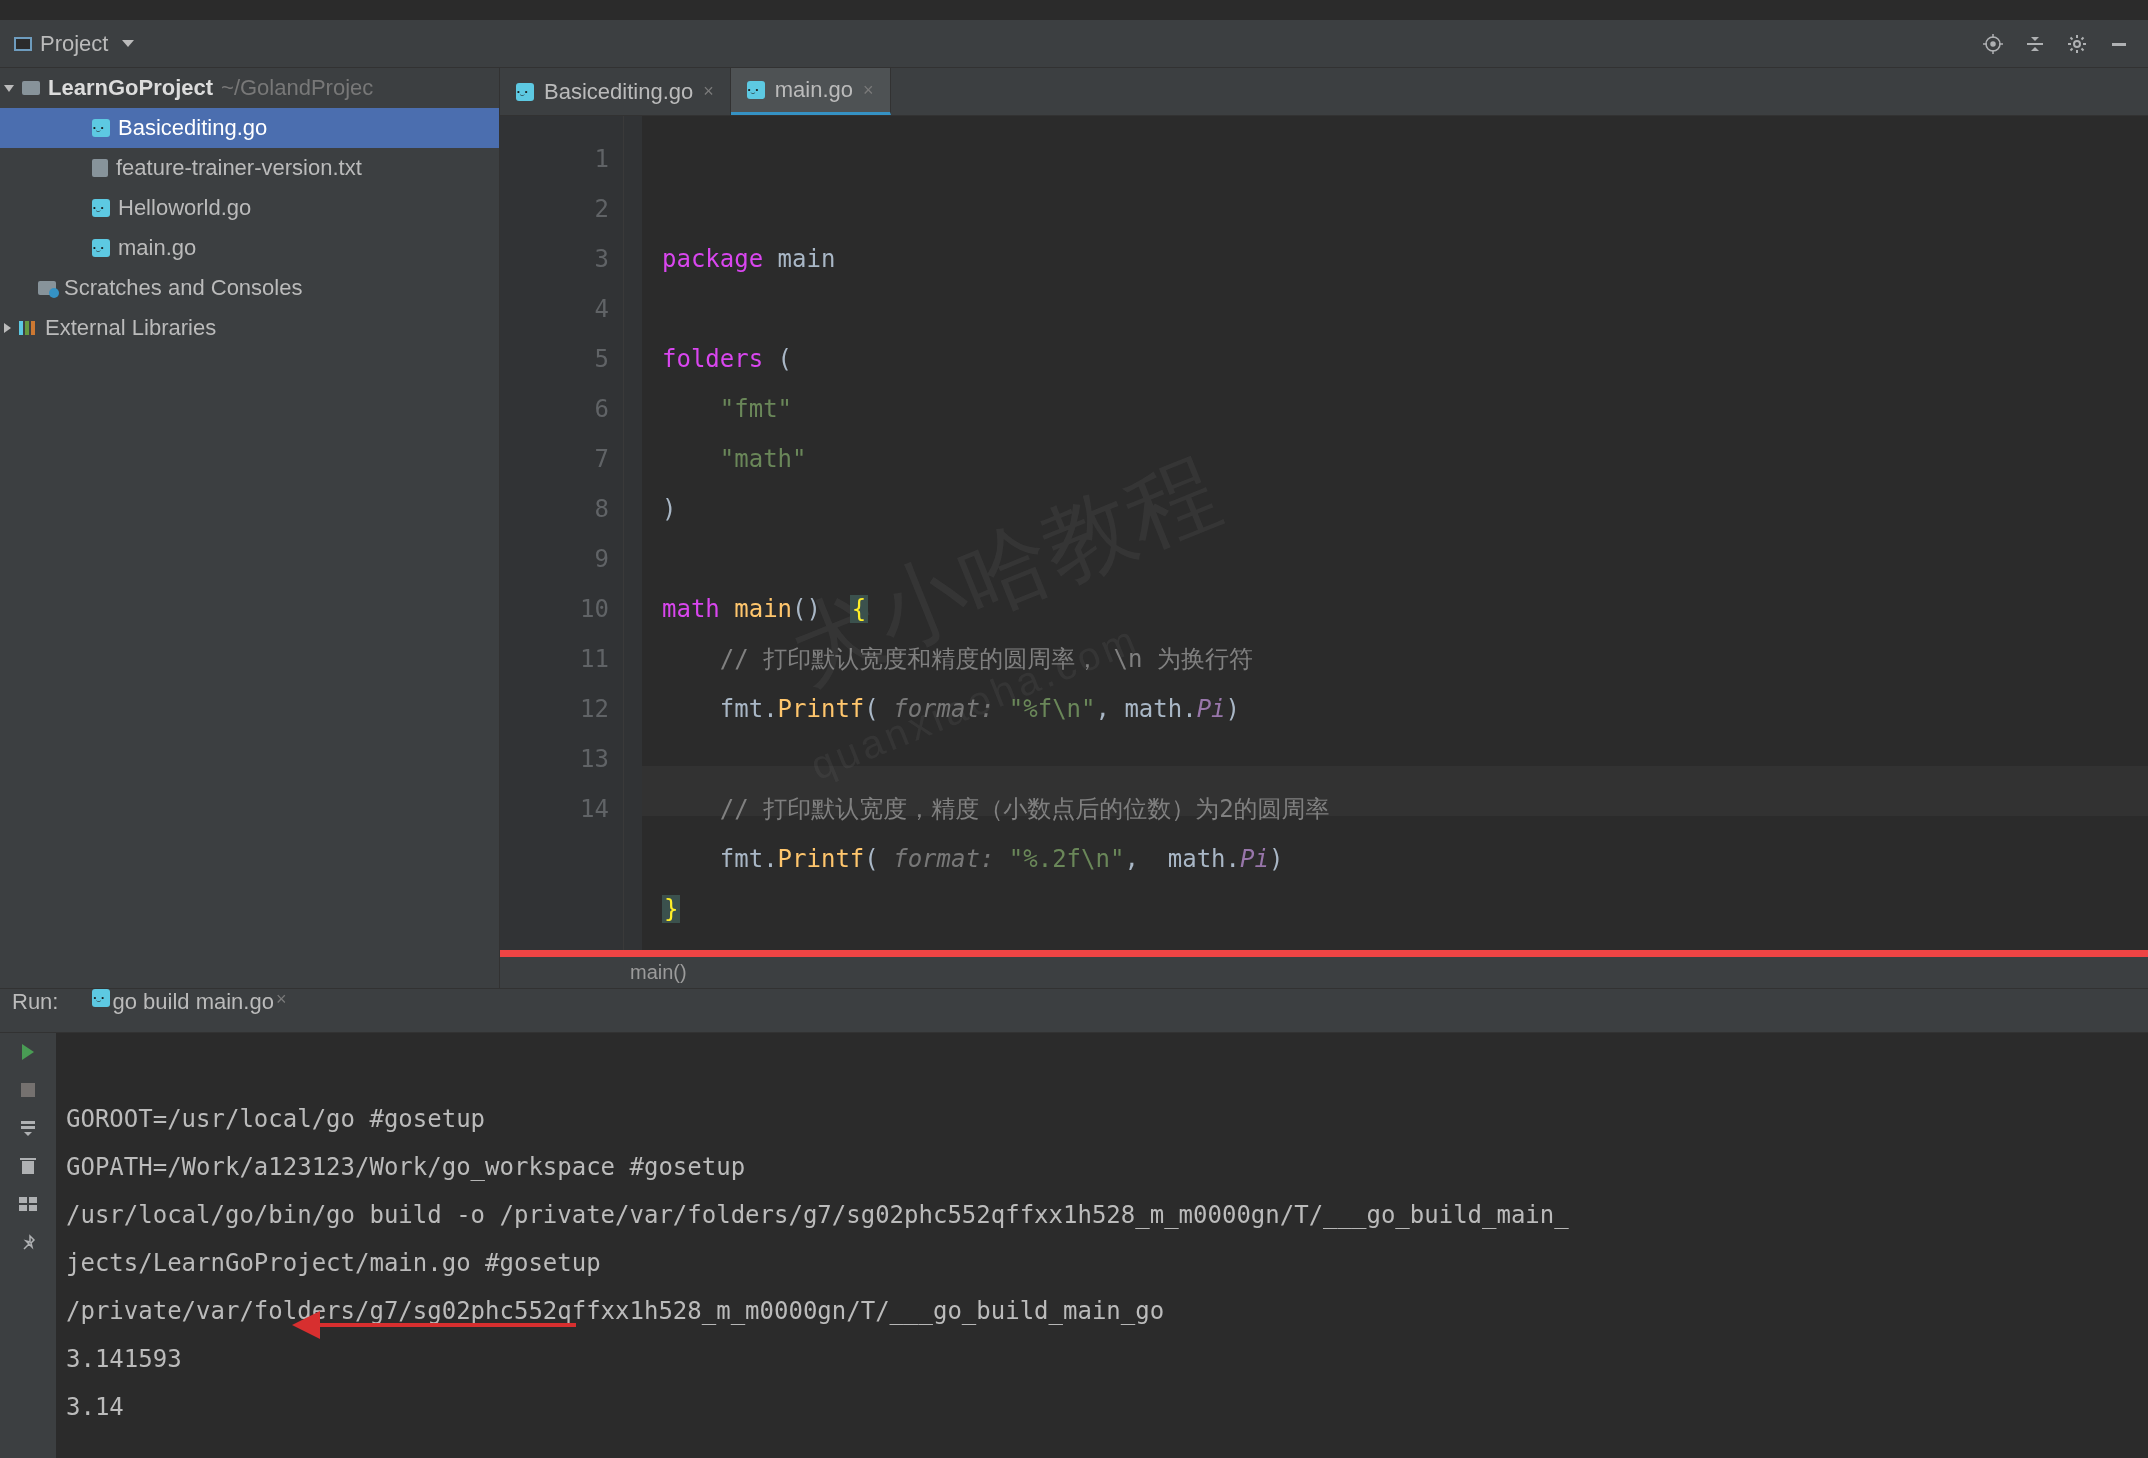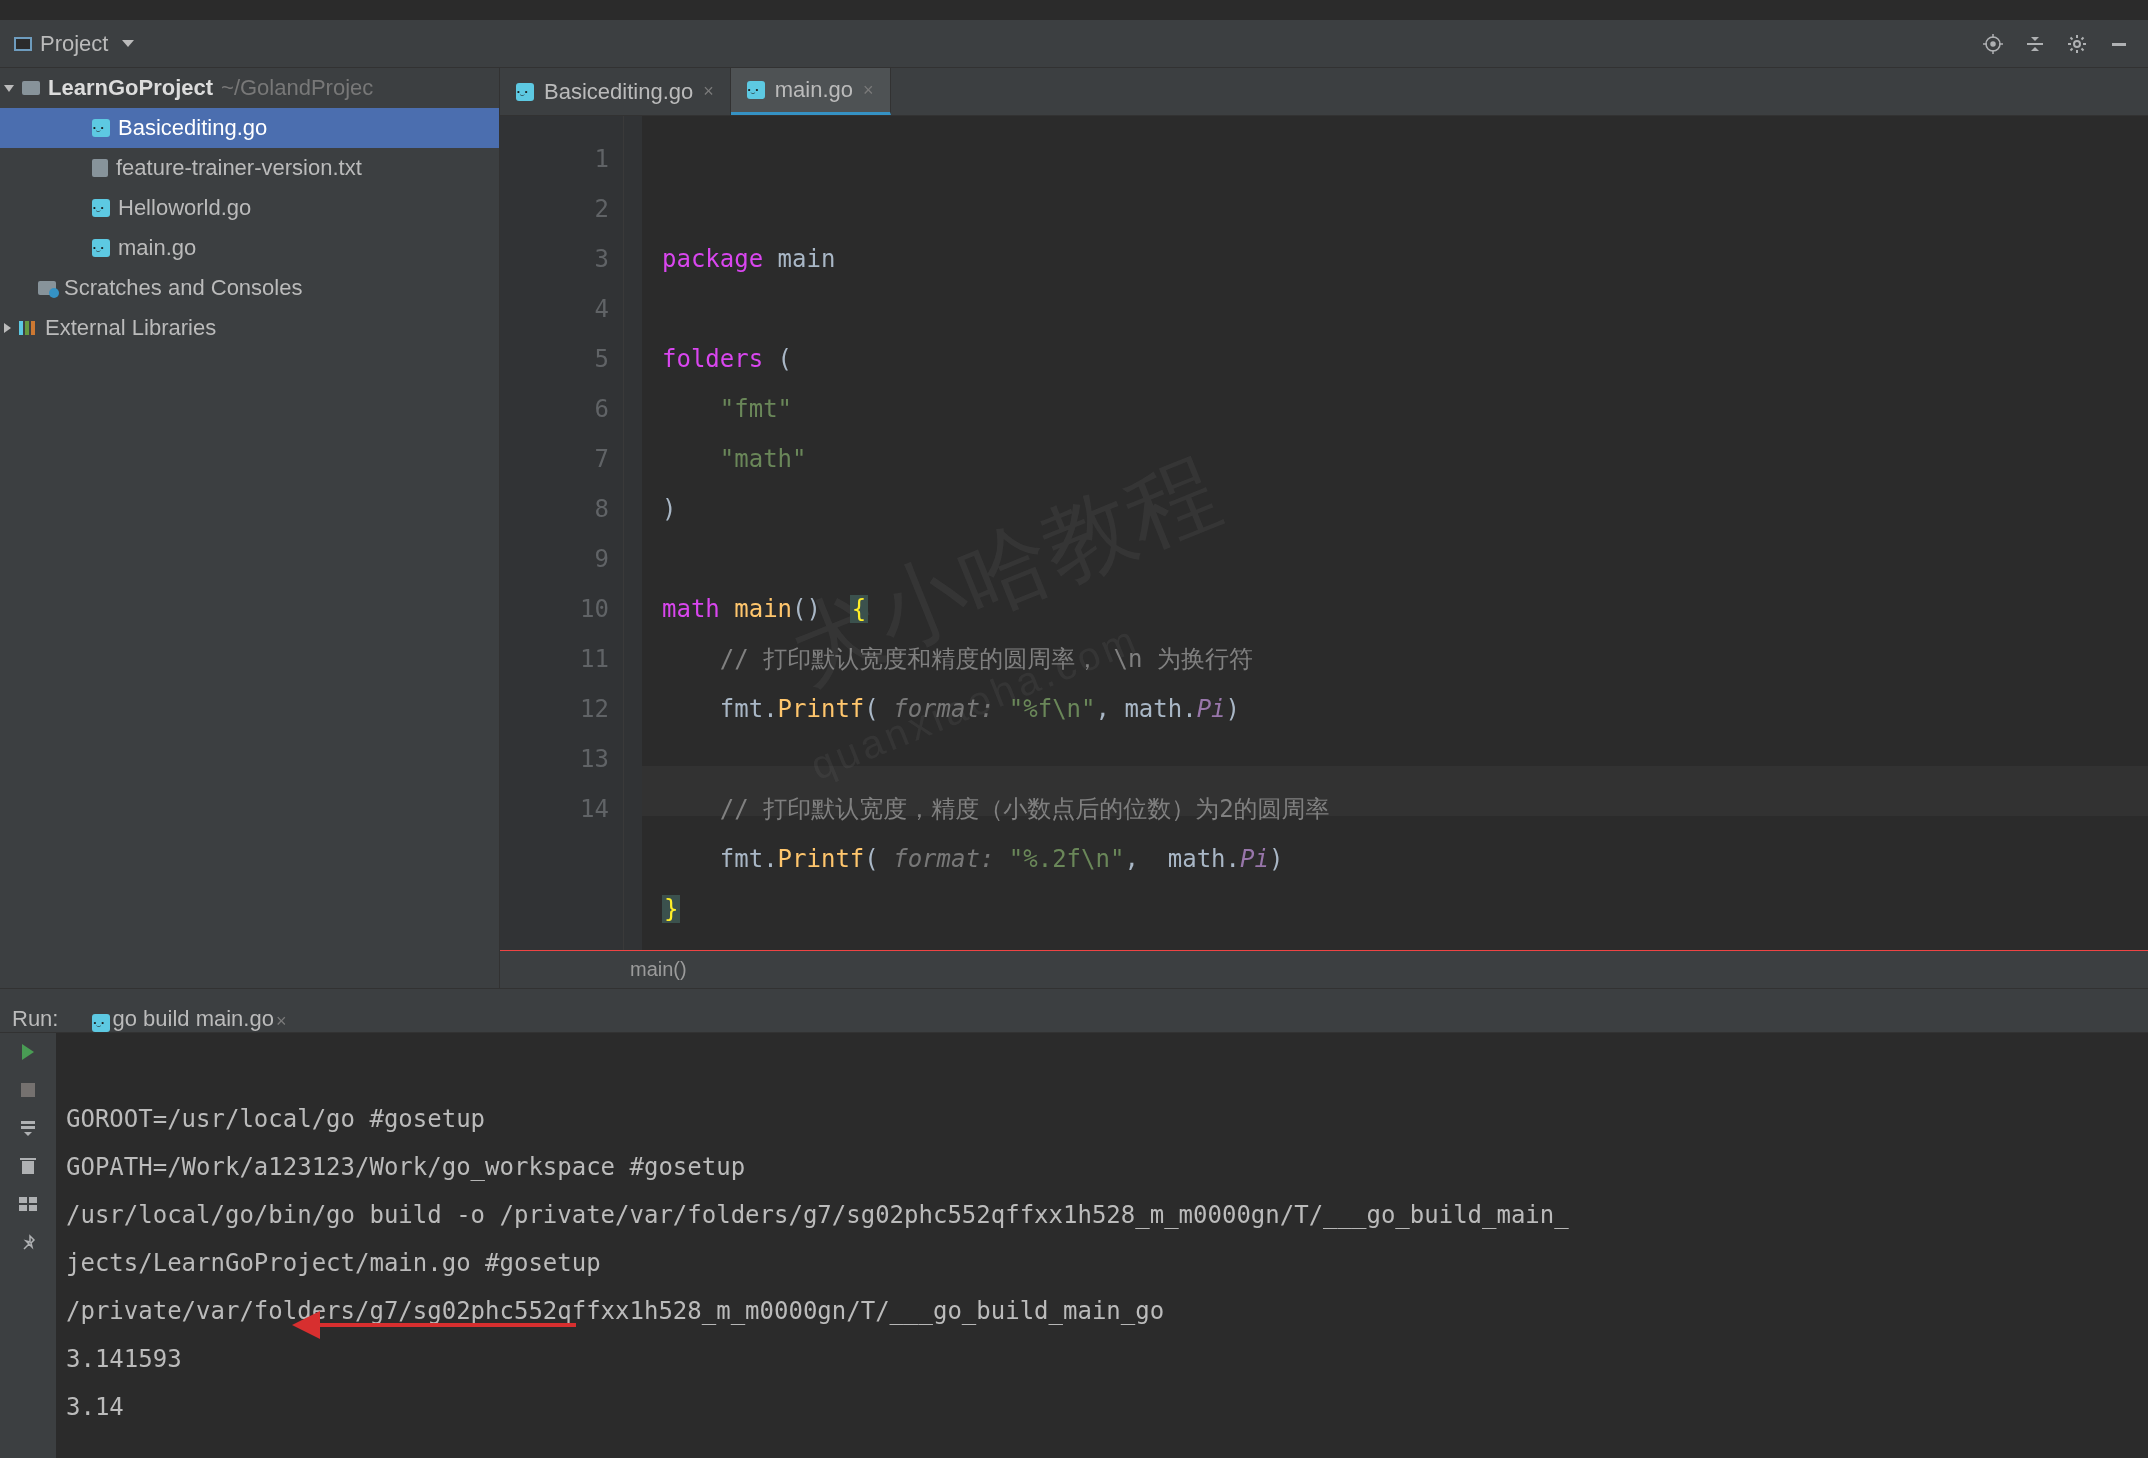--- a/index.html
+++ b/index.html
@@ -127,37 +127,37 @@
 .fn { color:#ffc66d; }
 .str { color:#6a8759; }
 .cm { color:#808080; }
 .hint { color:#787878; font-style:italic; }
 .id { color:#9876aa; font-style:italic; }
 .br { color:#a9b7c6; }
 .cur-brace { background:#3b514d; color:#ffef28; padding:0 2px; }
 .breadcrumb {
   height:38px;
   background:#3c3f41;
-  border-top:1px solid #ef4444;
+  border-top:7px solid #ef4444;
   display:flex;
   align-items:center;
   padding-left:130px;
   font-family:-apple-system,Segoe UI,Arial,sans-serif;
   font-size:20px;
   color:#9b9b9b;
 }
 .run-panel {
   border-top:1px solid #323232;
   background:#2b2b2b;
 }
 .run-header {
   height:44px;
   background:#3c3f41;
   display:flex;
-  align-items:flex-end;
+  align-items:flex-start;
   gap:2px;
   padding:0 12px;
   font-family:-apple-system,Segoe UI,Arial,sans-serif;
   font-size:22px;
   color:#bbbbbb;
   border-bottom:1px solid #323232;
 }
 .run-body {
   display:flex;
 }

